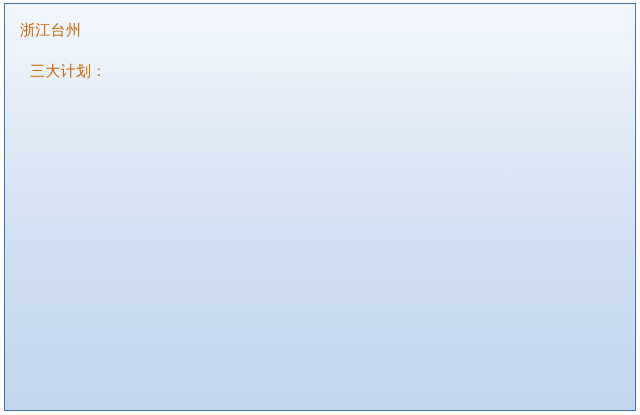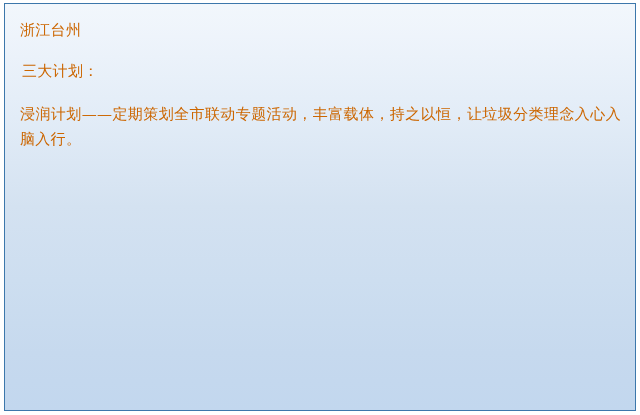--- a/index.html
+++ b/index.html
@@ -70,34 +70,33 @@
     text-justify: inter-ideograph;
   }
 
   .para.tight {
     margin-top: 20px;
   }
 
   .heading {
     font-size: 15px;
     line-height: 22px;
-    margin: 20px 0 0 4px;
+    margin: 20px 0 0 12px;
   }
 </style>
 </head>
 <body>
 
 <div class="page">
   <div class="panel">
     <div class="content">
 
       <div class="zh title">浙江台州</div>
 
 
       <div class="zh heading">三大计划：</div>
 
 
-      <div class="zh para tight">浸润计划——定期策划全市联动专题活动，丰富载体，持之以恒，让垃圾分类理念入心入脑入行。</div>
 
 
     </div>
   </div>
 </div>
 
 </body></html>

